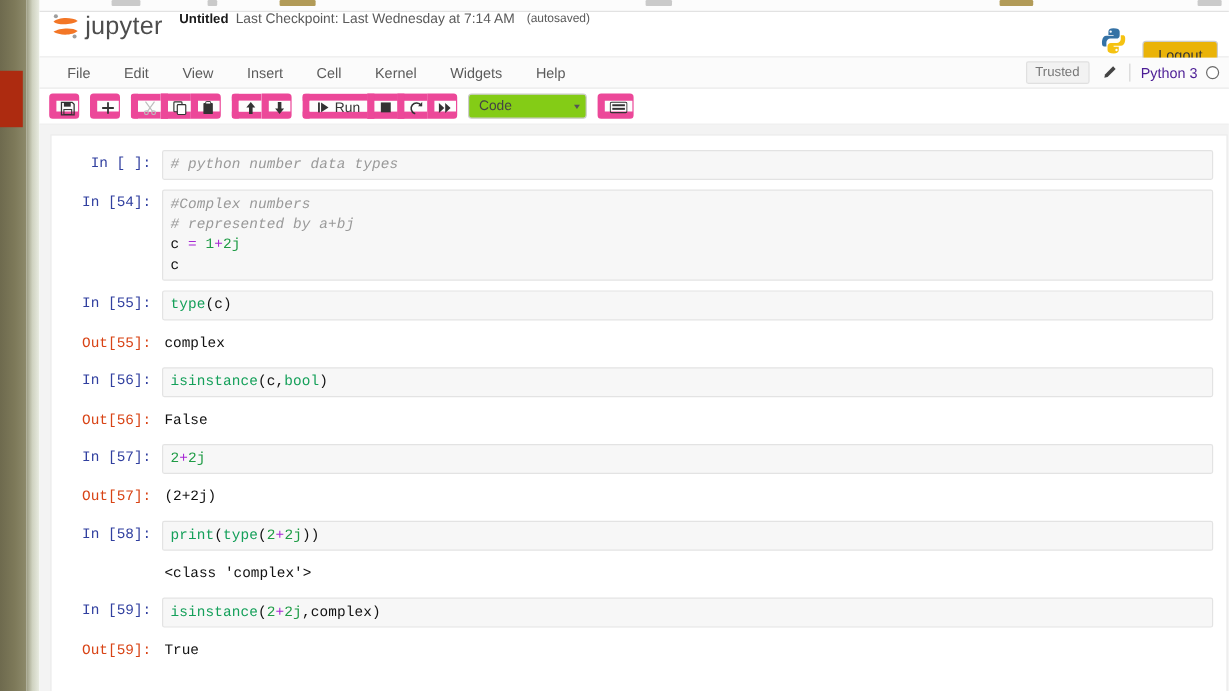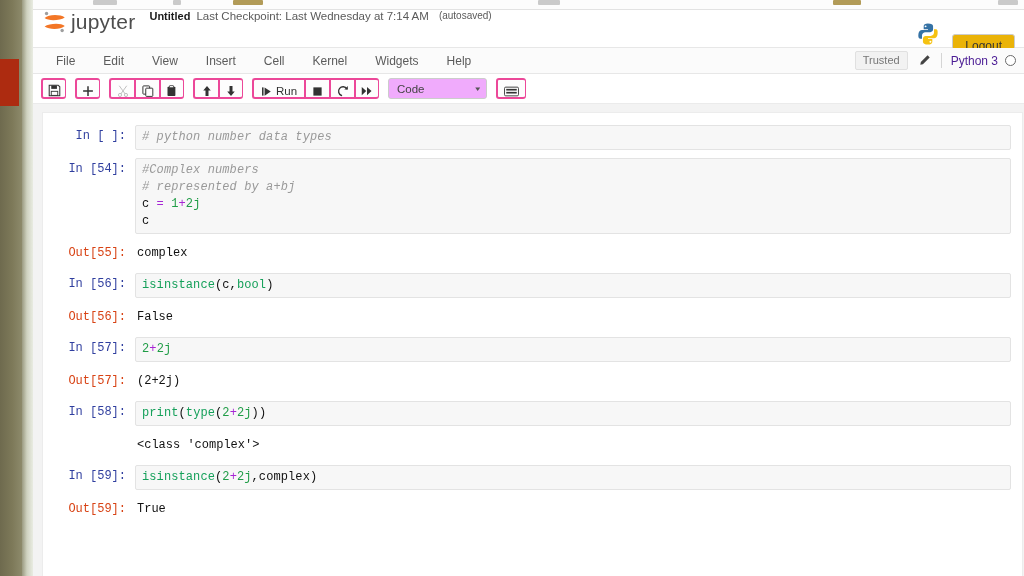--- a/index.html
+++ b/index.html
@@ -101,32 +101,32 @@
 
   
   .jp-toolbar {
     position: relative; height: 30px; width: 100%;
     background: #ffffff; border-bottom: 1px solid #ebebeb;
     display: flex; align-items: center; padding-left: 8px;
   }
   .tb-group { display: flex; align-items: center; margin-right: 9px; }
   .tb-btn {
     height: 21px; min-width: 25px;
-    background: #fdfdfd; border: 2px solid #ec4899;
-    display: flex; align-items: flex-end; justify-content: center;
+    background: #fdfdfd; border: 6px solid #ec4899;
+    display: flex; align-items: flex-start; justify-content: center;
     cursor: pointer; color: #333;
   }
   .tb-group .tb-btn { border-radius: 0; border-right-width: 0; }
   .tb-group .tb-btn:first-child { border-radius: 3px 0 0 3px; }
   .tb-group .tb-btn:last-child { border-radius: 0 3px 3px 0; border-right-width: 1px; }
   .tb-group .tb-btn:only-child { border-radius: 3px; border-right-width: 1px; }
   .tb-btn.disabled { color: #bdbdbd; }
   .tb-run { min-width: 52px; gap: 4px; font-size: 11.5px; padding: 0 6px; }
   .tb-select {
-    height: 21px; width: 99px; background: #f0abfc;
+    height: 21px; width: 99px; background: #84cc16;
     border: 1px solid #ccc; border-radius: 3px;
     display: flex; align-items: center; justify-content: space-between;
     padding: 0 6px 0 8px; font-size: 11.5px; color: #444; cursor: pointer;
     margin-right: 9px;
   }
   .caret { font-size: 7px; color: #555; transform: scaleX(1.4); }
 
   
   .jp-body {
     position: relative; width: 100%;
@@ -361,20 +361,26 @@
           <div class="prompt in">In [54]:</div>
           <div class="input-area">
             <div class="code"><span class="tok-cmt">#Complex numbers</span></div>
             <div class="code"><span class="tok-cmt"># represented by a+bj</span></div>
             <div class="code"><span class="tok-pl">c </span><span class="tok-op">=</span><span class="tok-pl"> </span><span class="tok-num">1</span><span class="tok-op">+</span><span class="tok-num">2j</span></div>
             <div class="code"><span class="tok-pl">c</span></div>
             <div class="code"><span class="tok-pl"></span></div>
           </div>
         </div>
         <div class="cell">
+          <div class="prompt in">In [55]:</div>
+          <div class="input-area">
+            <div class="code"><span class="tok-fn">type</span><span class="tok-pl">(c)</span></div>
+          </div>
+        </div>
+        <div class="cell">
           <div class="prompt out">Out[55]:</div>
           <div class="out-area">
             <div class="out-text">complex</div>
           </div>
         </div>
         <div class="cell">
           <div class="prompt in">In [56]:</div>
           <div class="input-area">
             <div class="code"><span class="tok-fn">isinstance</span><span class="tok-pl">(c,</span><span class="tok-kw">bool</span><span class="tok-pl">)</span></div>
           </div>

